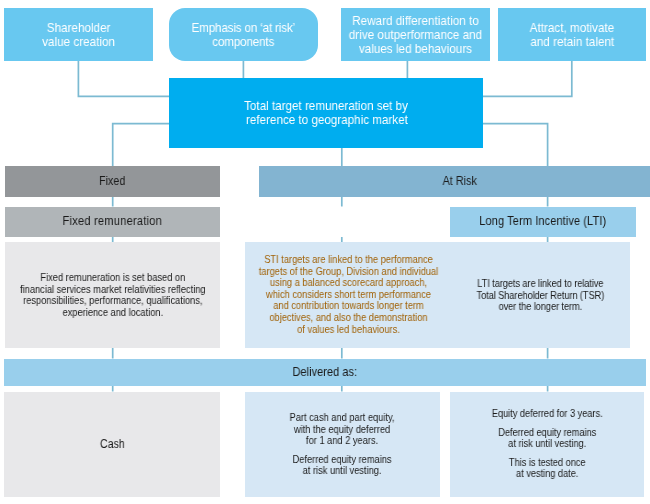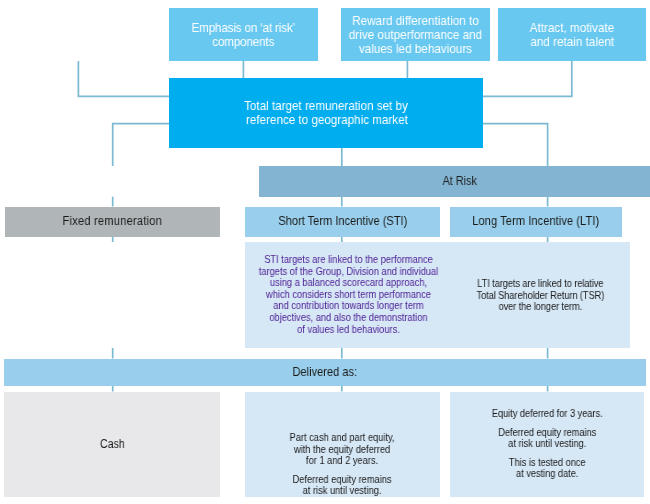--- a/index.html
+++ b/index.html
@@ -14,49 +14,49 @@
        align-items:center;justify-content:center;text-align:center;}
   .tx{display:block;white-space:nowrap;transform:scaleX(0.92);
       transform-origin:center center;will-change:transform;}
   .tx p{margin:0;}
   .tx p + p{margin-top:7px;}
 
   
   .top-box{top:8px;height:53px;width:149px;background:#68c8f0;color:#ffffff;}
   .top-box .tx{font-size:12.72px;line-height:13.6px;}
   #top0{left:4px;}
-  #top1{left:169px;}
+  #top1{left:169px;border-radius:16px;}
   #top1 .tx{letter-spacing:-0.2px;}
   #top2{left:341px;}
   #top2 .tx{position:relative;top:0.6px;line-height:14px;}
   #top3{left:498px;width:148px;text-align:right;}
 
   
   #hero{left:169px;top:78px;width:314px;height:70px;background:#00adef;color:#fff;text-align:right;}
   #hero .tx{font-size:12.66px;line-height:14px;}
 
   
   .band{top:166px;height:30.5px;}
   .band .tx{font-size:12.43px;line-height:13px;transform:scaleX(0.868);}
   #fixed-band{left:5px;width:215px;background:#939699;color:#1a1a1a;}
   #atrisk-band{left:245px;width:401px;background:#83b4d1;color:#1a1a1a;margin-left:14px;}
 
   .sub{top:206.5px;height:30.5px;}
   .sub .tx{font-size:12.5px;line-height:13px;transform:scaleX(0.885);}
   #fixed-sub{left:5px;width:215px;background:#b0b5b8;color:#1a1a1a;}
   #fixed-sub .tx{letter-spacing:0.27px;}
   #sti-sub{left:245px;width:195px;background:#99cfec;color:#1a1a1a;}
-  #lti-sub{left:450px;width:172px;background:#99cfec;color:#1a1a1a;}
+  #lti-sub{left:450px;width:186px;background:#99cfec;color:#1a1a1a;}
   #lti-sub .tx{letter-spacing:0.09px;}
 
   
   .desc{top:242px;height:106px;}
   .desc .tx{font-size:10.08px;line-height:11.6px;}
   #fixed-desc{left:5px;width:215px;background:#e8e8ea;color:#1a1a1a;}
-  #sti-desc{left:245px;width:206px;background:#d6e7f5;color:#4c1d95;}
+  #sti-desc{left:245px;width:206px;background:#d6e7f5;color:#a16207;}
   #lti-desc{left:450px;width:180px;background:#d6e7f5;color:#1a1a1a;}
   #lti-desc .tx{letter-spacing:-0.1px;}
 
   
   #delivered{left:4px;top:358.5px;width:642px;height:27px;background:#99cfec;color:#1a1a1a;}
   #delivered .tx{font-size:12.6px;line-height:13px;transform:scaleX(0.878);}
 
   
   .bot{top:391.5px;height:105.5px;}
   .bot .tx{font-size:10.08px;line-height:11.6px;}
@@ -91,20 +91,25 @@
       <path d="M547.6 237 L547.6 242"></path>
       <path d="M112.7 348 L112.7 358.5"></path>
       <path d="M341.8 348 L341.8 358.5"></path>
       <path d="M547.6 348 L547.6 358.5"></path>
       <path d="M112.7 385.5 L112.7 391.5"></path>
       <path d="M341.8 385.5 L341.8 391.5"></path>
       <path d="M547.6 385.5 L547.6 391.5"></path>
     </g>
   </svg>
 
+  <div class="box top-box" id="top0" style="background-color: rgb(104, 200, 240);">
+      <span class="tx">
+        <p>Shareholder<br>value creation</p>
+      </span>
+    </div>
   <div class="box top-box" id="top1" style="background-color: rgb(104, 200, 240);">
       <span class="tx">
         <p>Emphasis on ‘at risk’<br>components</p>
       </span>
     </div>
   <div class="box top-box" id="top2" style="background-color: rgb(104, 200, 240);">
       <span class="tx">
         <p>Reward differentiation to<br>drive outperformance and<br>values led behaviours</p>
       </span>
     </div>
@@ -113,55 +118,60 @@
         <p>Attract, motivate<br>and retain talent</p>
       </span>
     </div>
 
   <div class="box" id="hero" style="background-color: rgb(0, 173, 239);">
       <span class="tx">
         <p>Total target remuneration set by<br>reference to geographic market</p>
       </span>
     </div>
 
+  <div class="box band" id="fixed-band" style="background-color: rgb(147, 150, 153);">
+      <span class="tx">Fixed</span>
+    </div>
   <div class="box band" id="atrisk-band" style="background-color: rgb(131, 180, 209);">
       <span class="tx">At Risk</span>
     </div>
 
   <div class="box sub" id="fixed-sub" style="background-color: rgb(176, 181, 184); justify-content: center;">
       <span class="tx">Fixed remuneration</span>
     </div>
-  <div class="box sub" id="sti-sub" style="background-color: rgb(153, 207, 236);">
-      <span class="tx">Short Term Incentive (STI)</span>
-    </div>
   <div class="box sub" id="lti-sub" style="background-color: rgb(153, 207, 236);">
       <span class="tx">Long Term Incentive (LTI)</span>
     </div>
 
+  <div class="box desc" id="fixed-desc" style="background-color: rgb(232, 232, 234);">
+      <span class="tx">
+        <p>Fixed remuneration is set based on<br>financial services market relativities reflecting<br>responsibilities, performance, qualifications,<br>experience and location.</p>
+      </span>
+    </div>
   <div class="box desc" id="sti-desc" style="background-color: rgb(214, 231, 245);">
       <span class="tx">
         <p>STI targets are linked to the performance<br>targets of the Group, Division and individual<br>using a balanced scorecard approach,<br>which considers short term performance<br>and contribution towards longer term<br>objectives, and also the demonstration<br>of values led behaviours.</p>
       </span>
     </div>
   <div class="box desc" id="lti-desc" style="background-color: rgb(214, 231, 245);">
       <span class="tx">
         <p>LTI targets are linked to relative<br>Total Shareholder Return (TSR)<br>over the longer term.</p>
       </span>
     </div>
 
   <div class="box" id="delivered" style="background-color: rgb(153, 207, 236);">
       <span class="tx">Delivered as:</span>
     </div>
 
   <div class="box bot" id="cash-box" style="background-color: rgb(232, 232, 234);">
       <span class="tx">
         <p>Cash</p>
       </span>
     </div>
-  <div class="box bot" id="sti-bot" style="background-color: rgb(214, 231, 245); align-items: flex-end;">
+  <div class="box bot" id="sti-bot" style="background-color: rgb(214, 231, 245);">
       <span class="tx">
         <p>Part cash and part equity,<br>with the equity deferred<br>for 1 and 2 years.</p>
         <p>Deferred equity remains<br>at risk until vesting.</p>
       </span>
     </div>
   <div class="box bot" id="lti-bot" style="background-color: rgb(214, 231, 245);">
       <span class="tx">
         <p>Equity deferred for 3 years.</p>
         <p>Deferred equity remains<br>at risk until vesting.</p>
         <p>This is tested once<br>at vesting date.</p>

